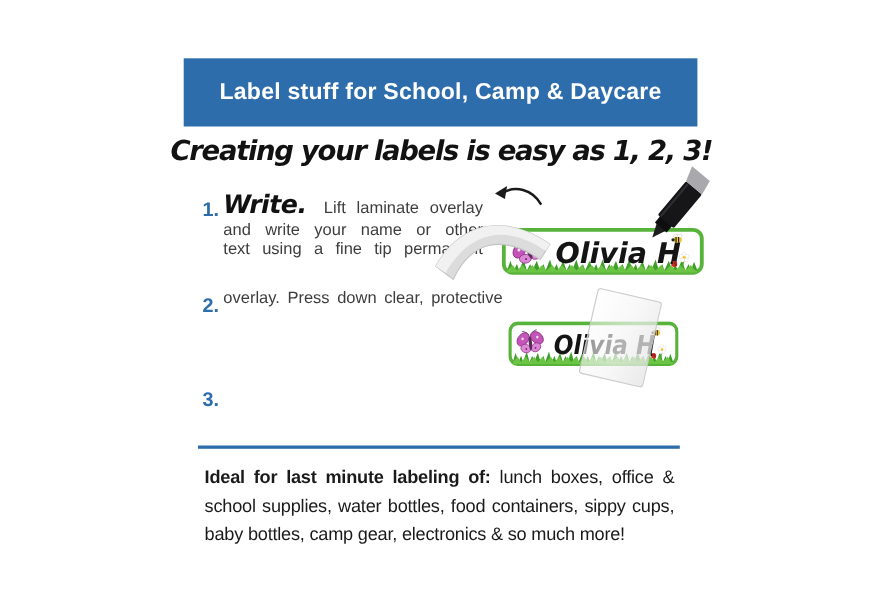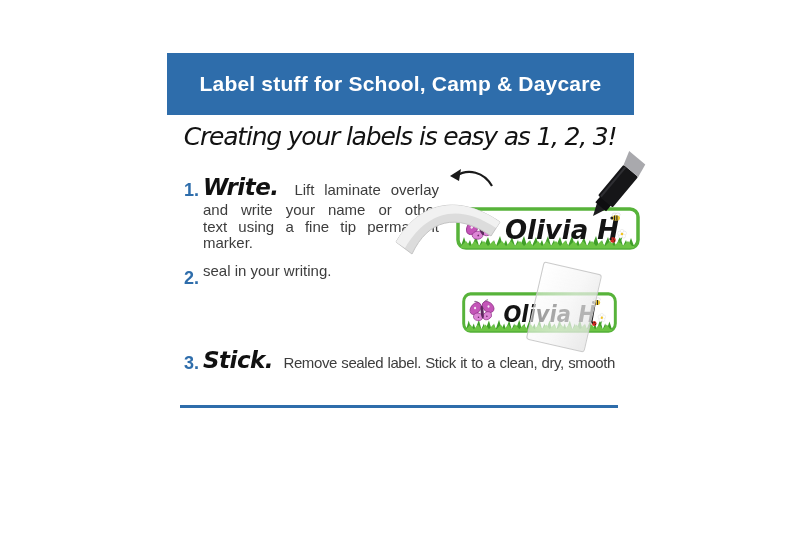--- a/index.html
+++ b/index.html
@@ -11,21 +11,21 @@
   
   .banner {
     position:absolute; left:167px; top:53px; width:467px; height:62px;
     background:#2e6dab; display:flex; align-items:center; justify-content:center;
   }
   .banner-title { color:#ffffff; font-size:21px; font-weight:bold; letter-spacing:.2px; }
 
   
   .tagline {
     position:absolute; left:155px; top:122px; width:490px; text-align:center;
-    font-family:"DejaVu Sans", sans-serif; font-style:italic; font-weight:normal;
+    font-family:"DejaVu Sans", sans-serif; font-style:italic; font-weight:bold;
     font-size:25px; letter-spacing:-1.2px; color:#121212; white-space:nowrap;
   }
 
   
   .step { position:absolute; color:#3d3d3d; font-size:15px; }
   .step-num {
     position:absolute; left:0; top:5px; color:#2e6dab; font-size:18px; font-weight:bold;
   }
   .step-body { margin-left:19px; }
   .verb {
@@ -77,35 +77,33 @@
   </div>
 
   <div class="tagline">Creating your labels is easy as 1, 2, 3!</div>
 
   <div class="step step1">
     <span class="step-num">1.</span>
     <div class="step-body">
       <div class="ln ln1"><span class="verb">Write.</span> <span>Lift laminate overlay</span></div>
       <div class="ln">and write your name or other</div>
       <div class="ln">text using a fine tip permanent</div>
-      <div class="ln-last">marker.</div>
     </div>
   </div>
 
   <div class="step step2">
     <span class="step-num">2.</span>
     <div class="step-body">
-      <div class="ln-last">seal in your writing.</div>
+      <div class="ln">overlay. Press down clear, protective</div>
     </div>
   </div>
 
   <div class="step step3">
     <span class="step-num">3.</span>
     <div class="step-body">
-      <div class="ln ln1"><span class="verb">Stick.</span> <span>Remove sealed label. Stick it to a clean, dry, smooth</span></div>
     </div>
   </div>
 
   <svg class="sticker sticker-1" viewBox="0 0 184 43" preserveAspectRatio="none">
     <rect x="2" y="2" width="180" height="39" rx="8" fill="#ffffff" stroke="#57b33a" stroke-width="3.5"></rect>
     <path fill="#3f9e28" d="M5 39 L8 30 L11 39 L14 33 L16 39 L20 29 L23 39 L26 33 L28 39 L32 30 L35 39 L38 33 L40 39 L44 29 L47 39 L50 33 L52 39 L56 30 L59 39 L62 33 L64 39 L68 29 L71 39 L74 33 L76 39 L80 30 L83 39 L86 33 L88 39 L92 29 L95 39 L98 33 L100 39 L104 30 L107 39 L110 33 L112 39 L116 29 L119 39 L122 33 L124 39 L128 30 L131 39 L134 33 L136 39 L140 29 L143 39 L146 33 L148 39 L152 30 L155 39 L158 33 L160 39 L164 29 L167 39 L170 33 L172 39 L175 31 L178 39 L178 41 L5 41 Z"></path>
     <path fill="#6cc444" d="M5 39 L10 34 L14 39 L19 34 L23 39 L28 34 L32 39 L37 34 L41 39 L46 34 L50 39 L55 34 L59 39 L64 34 L68 39 L73 34 L77 39 L82 34 L86 39 L91 34 L95 39 L100 34 L104 39 L109 34 L113 39 L118 34 L122 39 L127 34 L131 39 L136 34 L140 39 L145 34 L149 39 L154 34 L158 39 L163 34 L167 39 L172 34 L176 39 L178 39 L178 41 L5 41 Z"></path>
     <g transform="translate(25,22) rotate(-22)">
       <path d="M-1,-7 C-3,-11 -6,-12 -8,-12" stroke="#5c2a5e" stroke-width="0.9" fill="none"></path>
       <path d="M1,-7 C3,-11 6,-12 8,-12" stroke="#5c2a5e" stroke-width="0.9" fill="none"></path>
@@ -203,14 +201,19 @@
       <circle cx="-2.4" cy="-0.9" r="1.2" fill="#1a1a1a"></circle>
       <circle cx="0.6" cy="-1" r="0.6" fill="#1a1a1a"></circle>
       <circle cx="1.4" cy="0.9" r="0.6" fill="#1a1a1a"></circle>
     </g>
   </svg>
 
   <div class="laminate-sheet"></div>
 
   <div class="divider"></div>
 
+  <div class="footer">
+    <div class="f-line"><span class="f-lead">Ideal for last minute labeling of:</span> <span>lunch boxes, office &amp;</span></div>
+    <div class="f-line">school supplies, water bottles, food containers, sippy cups,</div>
+    <div class="f-last">baby bottles, camp gear, electronics &amp; so much more!</div>
+  </div>
 
 </div>
 
 </body></html>

